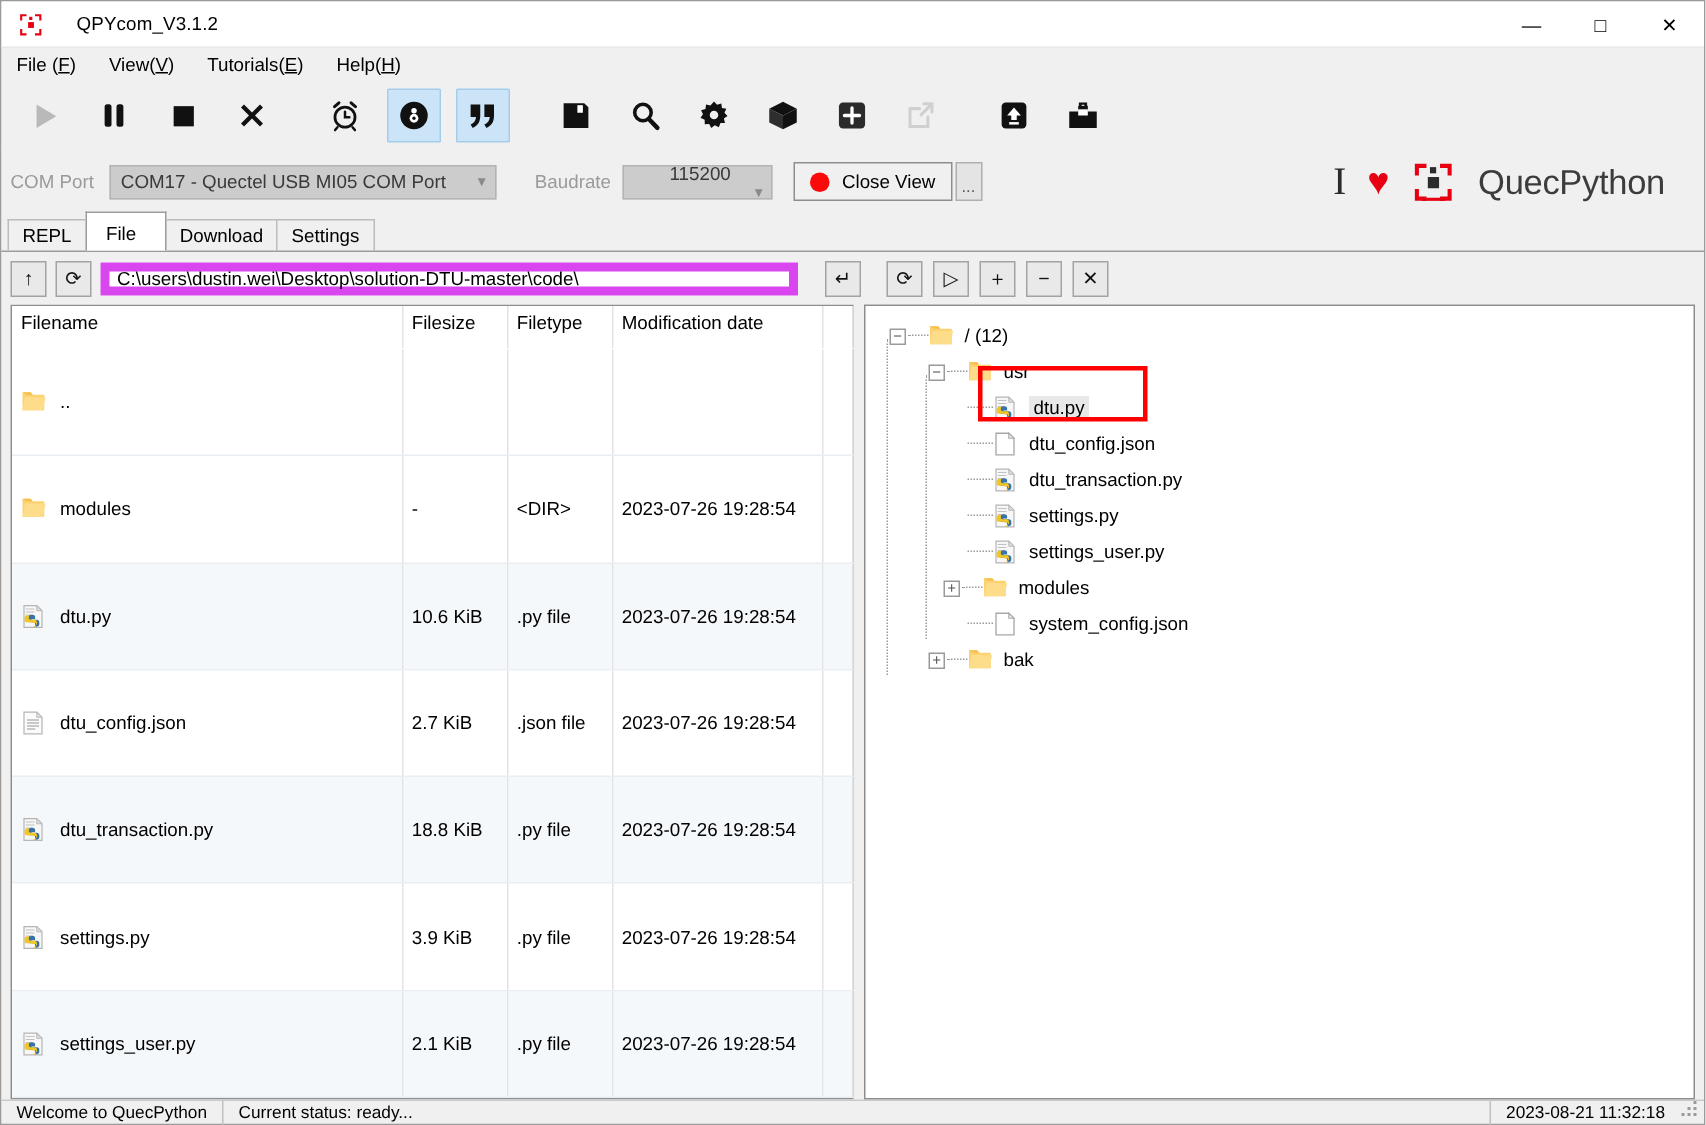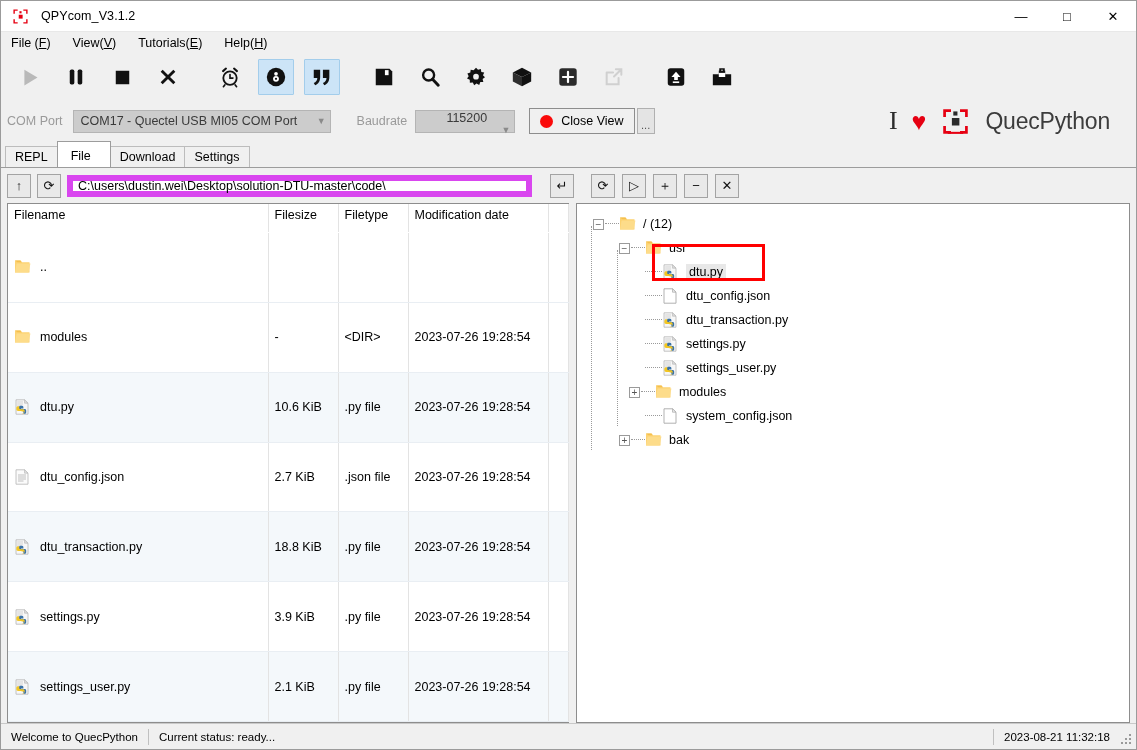--- a/index.html
+++ b/index.html
@@ -30,21 +30,21 @@
     border-bottom: 1px solid #e8e8e8;
   }
   .title-icon {
     width: 26px; height: 22px;
     margin-left: 6px;
     display: flex; align-items: center; justify-content: center;
   }
   .title-text {
     font-size: 12.5px;
     color: #000;
-    margin-left: 8px;
+    margin-left: 18px;
     letter-spacing: 0.1px;
   }
   .win-btns { margin-left: auto; display: flex; height: 30px; }
   .win-btn {
     width: 46px; height: 30px;
     display: flex; align-items: center; justify-content: center;
     font-size: 13px; color: #000;
   }
 
   
@@ -97,20 +97,21 @@
   .lbl-dim { font-size: 12.5px; color: #9a9a9a; }
   .combo {
     height: 23px;
     background: #cccccc;
     border: 1px solid #b4b4b4;
     display: flex; align-items: center;
     font-size: 12.5px;
     color: #3a3a3a;
     padding: 0 4px 0 7px;
     box-sizing: border-box;
+    justify-content: center;
   }
   .combo .caret {
     margin-left: auto;
     color: #8a8a8a;
     font-size: 9px;
     padding-left: 8px;
   }
   #com-combo { width: 258px; margin-left: 10px; }
   #baud-combo { width: 100px; margin-left: 8px; flex-direction: column; }
   .port-btn {
@@ -327,21 +328,21 @@
   .redbox {
     position: absolute;
     border: 3px solid #ff0000;
     box-sizing: border-box;
     pointer-events: none;
     z-index: 5;
   }
 
   
   .statusbar {
-    height: 26px;
+    height: 16px;
     background: #f0f0f0;
     border-top: 1px solid #c9c9c9;
     display: flex;
     align-items: center;
     flex: 0 0 auto;
     font-size: 11.5px;
     color: #000;
     box-sizing: border-box;
   }
   .sb-cell { padding: 0 10px; height: 26px; display: flex; align-items: center; }

